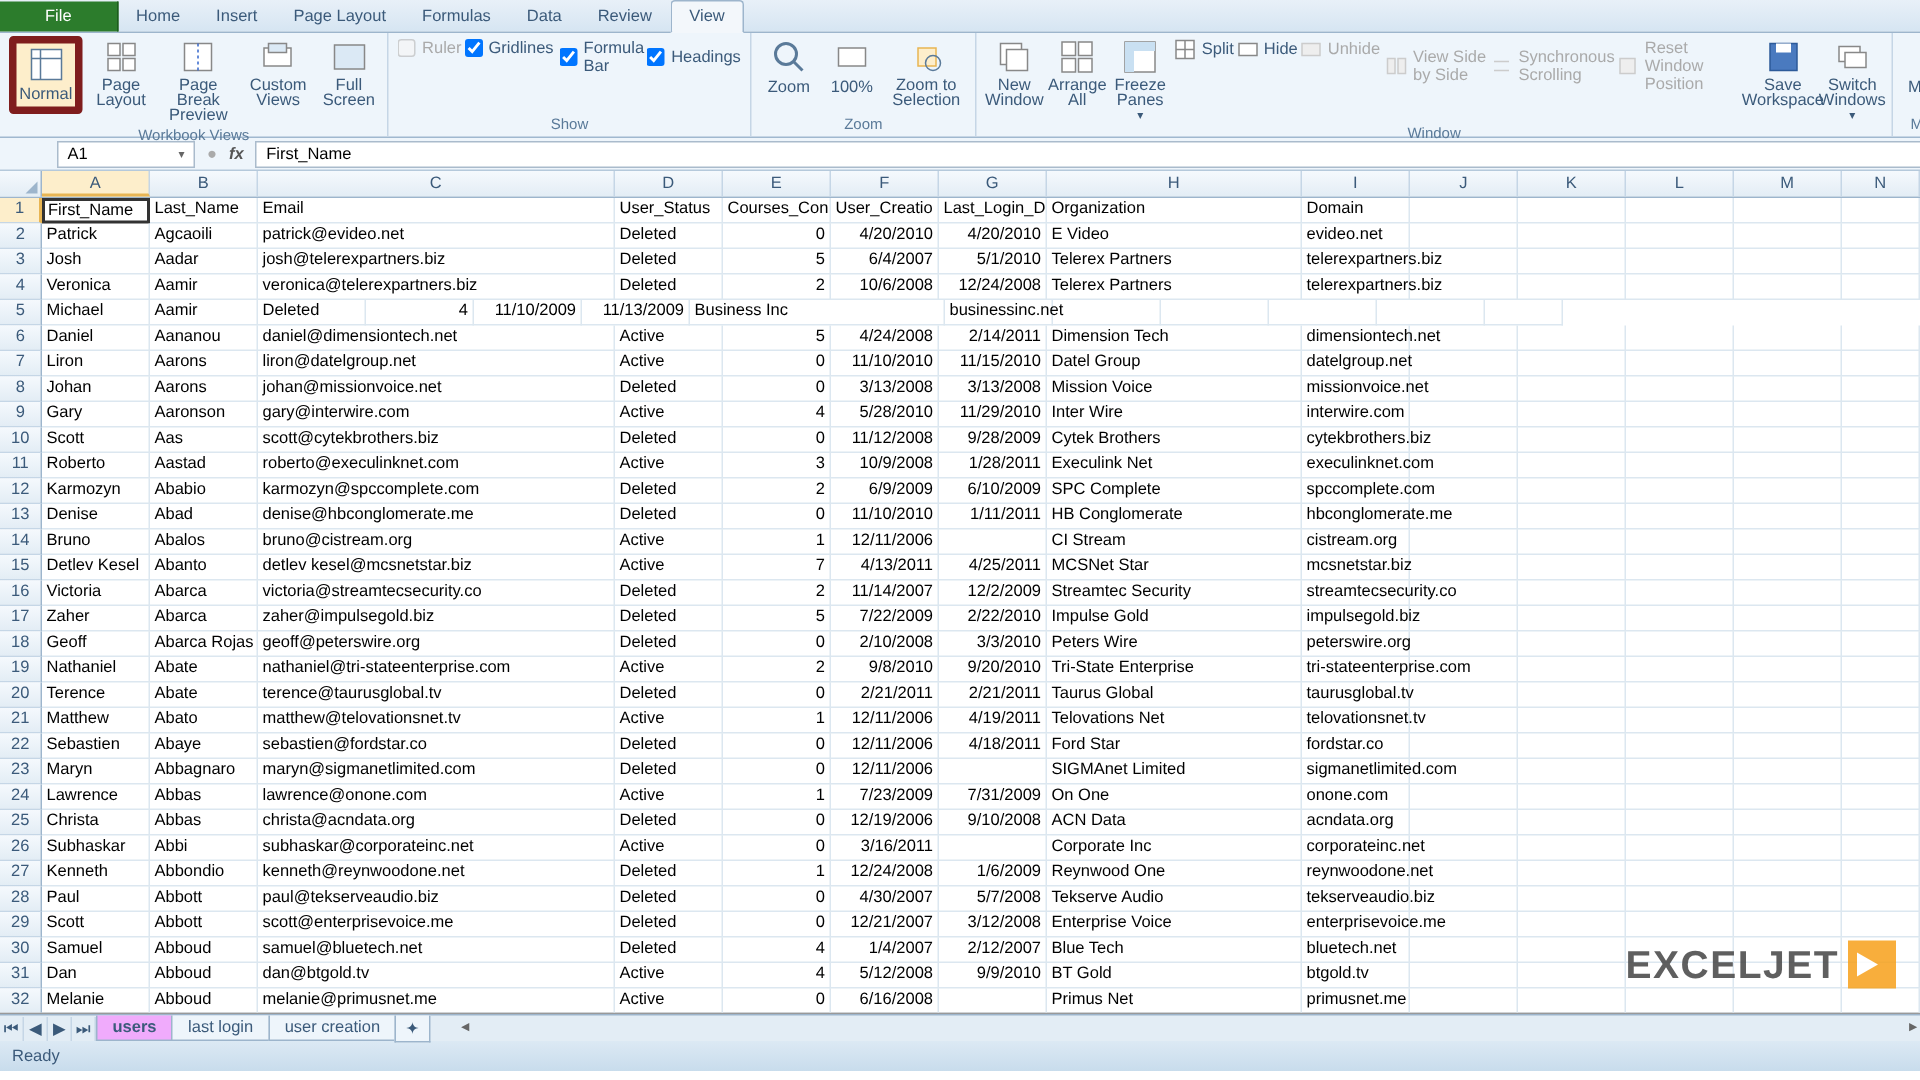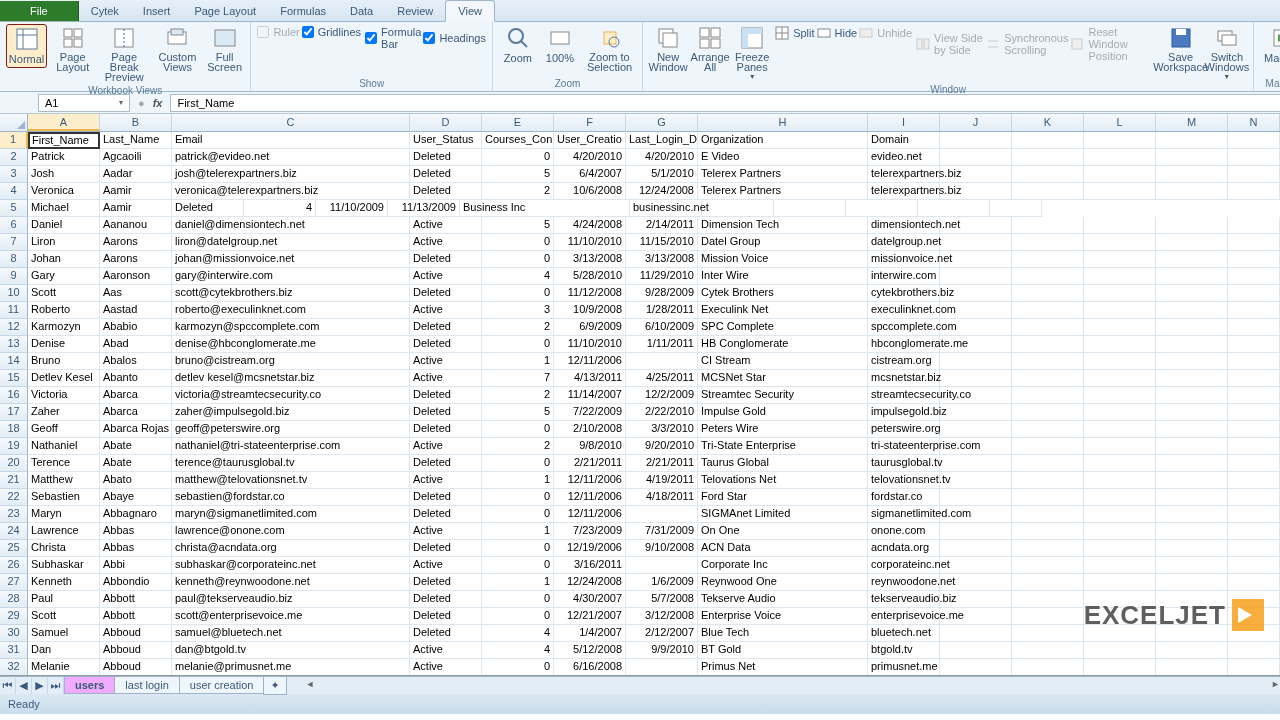--- a/index.html
+++ b/index.html
@@ -11,21 +11,21 @@
 .tab-file { background: #2c7c2c; color: #fff; padding: 4px 30px; font-weight: normal; border-right: 1px solid #1d5c1d; }
 .tab-active { background: #f3f7fb; border: 1px solid #9db5cc; border-bottom: 1px solid #f3f7fb; margin-bottom: -1px; border-radius: 3px 3px 0 0; }
 
 
 .ribbon { display: flex; height: 70px; background: #eef5fb; border-bottom: 1px solid #a0b8cf; }
 .group { border-right: 1px solid #c5d6e6; padding: 2px 6px 0 6px; display: flex; flex-direction: column; justify-content: space-between; }
 .group-title { text-align: center; color: #5a7a99; font-size: 10px; padding: 1px 0 2px; }
 .group-body { display: flex; align-items: flex-start; gap: 4px; flex: 1; }
 .big-btn { display: flex; flex-direction: column; align-items: center; justify-content: flex-start; padding: 2px 4px; text-align: center; color: #3b5a7a; cursor: pointer; min-width: 38px; }
 .big-btn .ic { width: 24px; height: 24px; margin-bottom: 2px; display: flex; align-items: center; justify-content: center; }
-.big-btn-active { background: #fdeecb; border: 1px solid #7f1d1d; border-radius: 3px; }
+.big-btn-active { background: #fdeecb; border: 5px solid #7f1d1d; border-radius: 3px; }
 .small-col { display: flex; flex-direction: row; gap: 2px; padding-top: 2px; }
 .chk { display: flex; align-items: center; gap: 4px; color: #3b5a7a; }
 .chk input { width: 12px; height: 12px; }
 .small-row { display: flex; align-items: center; gap: 4px; color: #3b5a7a; }
 .small-row .ic-sm { width: 14px; height: 14px; display: flex; align-items: center; justify-content: center; }
 .disabled { color: #aaa; }
 
 
 .formula-row { display: flex; align-items: center; height: 22px; border-bottom: 1px solid #b5c9db; background: #eef5fb; }
 .namebox { width: 92px; margin-left: 38px; border: 1px solid #abc; background: #fff; padding: 2px 6px; display: flex; justify-content: space-between; align-items: center; }
@@ -61,33 +61,33 @@
 .sheet-tab { padding: 2px 10px; border: 1px solid #9db5cc; border-top: none; background: #eef5fb; margin-right: -1px; color: #3b5a7a; cursor: pointer; }
 .sheet-tab-active { background: #f0abfc; font-weight: bold; }
 .hscroll { flex: 1; margin-left: 20px; height: 14px; background: #e3edf5; position: relative; }
 .hscroll::before { content: "◄"; position: absolute; left: 0; font-size: 9px; color: #666; }
 .hscroll::after { content: "►"; position: absolute; right: 0; font-size: 9px; color: #666; }
 
 
 .status { display: flex; align-items: center; height: 20px; background: linear-gradient(#dce9f4,#c8dcec); padding: 0 8px; color: #3b5a7a; justify-content: space-between; }
 
 
-.watermark { position: absolute; right: 16px; bottom: 44px; display: flex; align-items: center; gap: 6px; opacity: 0.85; pointer-events: none; margin-top: 10px; }
+.watermark { position: absolute; right: 16px; bottom: 16px; display: flex; align-items: center; gap: 6px; opacity: 0.85; pointer-events: none; margin-top: 10px; }
 .watermark-text { font-size: 26px; font-weight: bold; color: #444; letter-spacing: 1px; font-family: Arial; }
 .watermark-icon { width: 32px; height: 32px; background: #f7a11b; position: relative; }
 .watermark-icon::after { content: ""; position: absolute; left: 6px; top: 8px; width: 0; height: 0; border-left: 14px solid #fff; border-top: 8px solid transparent; border-bottom: 8px solid transparent; }
 
 svg { display: block; }
 </style>
 </head>
 <body>
 
 <div class="tabs">
   <div class="tab tab-file">File</div>
-  <div class="tab">Cytek</div>
+  <div class="tab">Home</div>
   <div class="tab">Insert</div>
   <div class="tab">Page Layout</div>
   <div class="tab">Formulas</div>
   <div class="tab">Data</div>
   <div class="tab">Review</div>
   <div class="tab tab-active">View</div>
 </div>
 
 <div class="ribbon">
   <div class="group">

